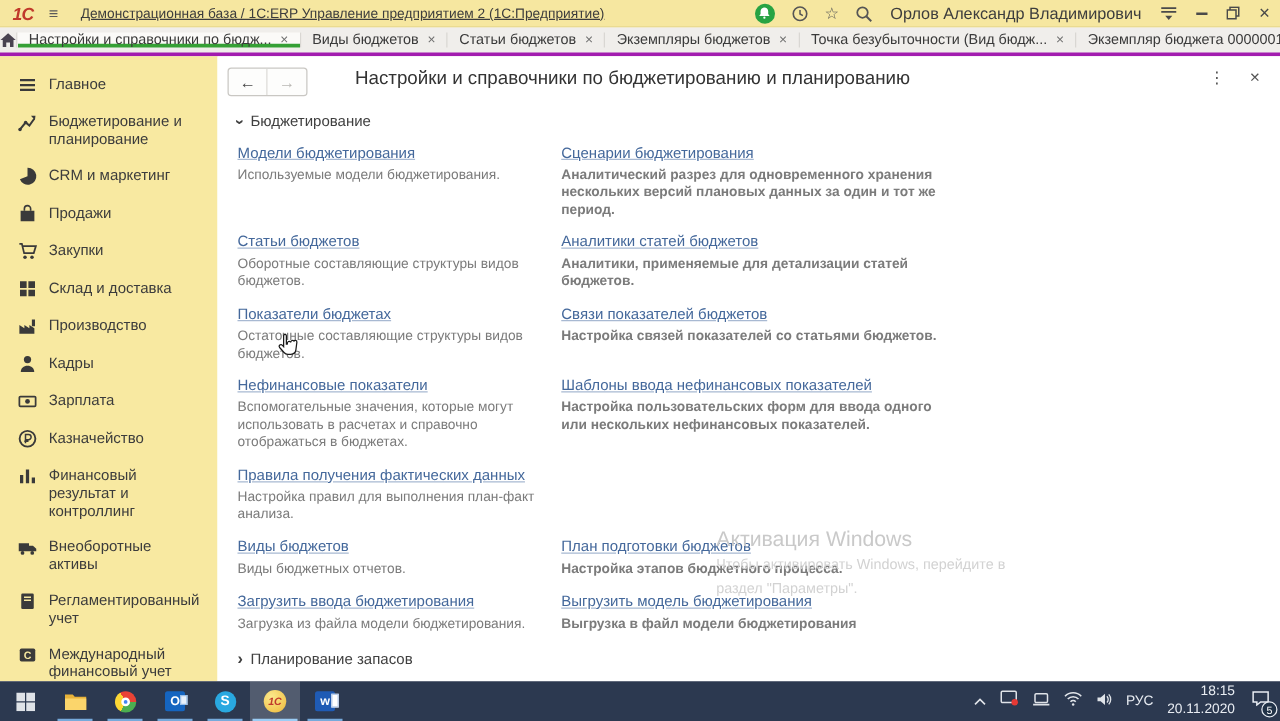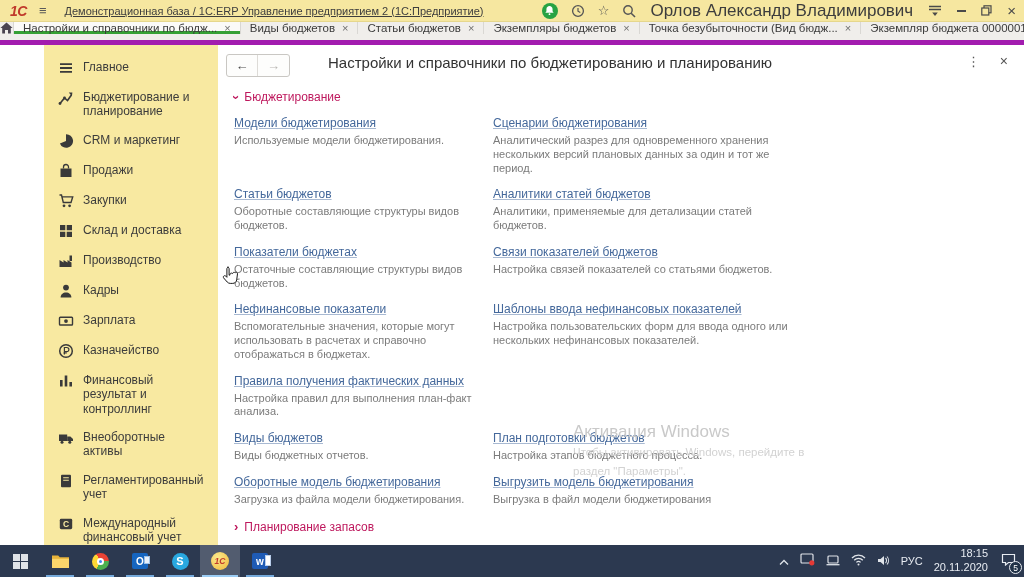--- a/index.html
+++ b/index.html
@@ -8,61 +8,61 @@
 
   
   .titlebar { height:22px; background:#f6e7a0; display:flex; align-items:center; padding:0 8px 0 10px; border-bottom:1px solid #e6d78c; }
   .logo { color:#c03a2b; font-weight:bold; font-style:italic; font-size:14px; letter-spacing:-0.5px; }
   .burger { color:#5a5a5a; font-size:13px; margin-left:12px; }
   .tb-title { margin-left:18px; font-size:11px; color:#3d3d3d; white-space:nowrap;text-decoration:underline; }
   .tb-spacer { flex:1; }
   .tb-ico { display:flex; align-items:center; justify-content:center; margin-left:13px; }
   .bellwrap { width:16px; height:16px; border-radius:50%; background:#27a343; display:flex; align-items:center; justify-content:center; }
   .star { font-size:13px; color:#555; line-height:1; }
-  .username { font-size:17px; color:#3d3d3d; margin-left:14px; white-space:nowrap; }
+  .username { font-size:13px; color:#3d3d3d; margin-left:14px; white-space:nowrap; }
   .winbtn { margin-left:15px; display:flex; align-items:center; justify-content:center; }
   .minbar { width:9px; height:2px; background:#4a4a4a; display:inline-block; }
   .closex { font-size:15px; color:#4a4a4a; line-height:1; }
 
   
-  .tabbar { height:23px; background:#f0eeeb; display:flex; align-items:flex-start; border-bottom:5px solid #a21caf; font-size:11.5px; }
+  .tabbar { height:23px; background:#f0eeeb; display:flex; align-items:center; border-bottom:3px solid #a21caf; font-size:11.5px; }
   .hometab { width:30px; display:flex; align-items:center; justify-content:center; border-right:1px solid #d9d7d3; }
   .tab { display:flex; align-items:center; padding:0 9px; border-right:1px solid #d9d7d3; color:#3a3a3a; white-space:nowrap; }
   .tab .x { margin-left:7px; color:#6f6f6f; font-size:11px; }
   .tab.active { background:#fbfaf8; box-shadow:inset 0 -3px 0 #35a035; }
 
   
-  .main { display:flex; height:500px;padding-left:44px; }
+  .main { display:flex; height:500px; }
 
   .sidebar { width:174px; background:#f8e9a1; padding-top:8px; flex-shrink:0; }
   .sb-item { display:flex; align-items:flex-start; gap:9px; padding:7px 6px 7px 13px; cursor:default; }
   .sb-ico { width:17px; display:flex; justify-content:center; flex-shrink:0; margin-top:0; }
   .sb-label { font-size:12px; color:#3c3c3c; line-height:1.2; max-width:122px; }
   .gear-glyph { font-size:15px; color:#3a3a3a; line-height:0.9; }
 
   .content { flex:1; position:relative; background:#fff; }
   .c-header { position:relative; height:42px; }
   .navbox { position:absolute; left:8px; top:9px; display:flex; border:1px solid #c9c7c3; border-radius:3px; overflow:hidden; background:#fdfdfc; }
   .navbtn { width:31px; height:21px; display:flex; align-items:center; justify-content:center; font-size:13px; }
   .nav-back { color:#4a4a4a; border-right:1px solid #dddbd7; }
   .nav-fwd { color:#b9b7b3; }
   .c-title { position:absolute; left:110px; top:9px; font-size:15px; color:#333; white-space:nowrap; }
   .kebab { position:absolute; right:44px; top:9px; color:#555; font-size:13px; }
   .c-close { position:absolute; right:16px; top:8px; color:#555; font-size:14px; }
 
   .c-body { padding-left:16px; }
-  .section-h { display:flex; align-items:center; gap:6px; color:#be185d; font-size:12px; margin:3px 0 9px 0; }
+  .section-h { display:flex; align-items:center; gap:6px; color:#404040; font-size:12px; margin:3px 0 9px 0; }
   .chev { display:inline-block; font-size:13px; line-height:1; font-weight:bold; }
   .chev.open { transform:rotate(90deg); }
   .links-grid { display:grid; grid-template-columns:259px auto; }
   .cell { margin-bottom:9px; padding-right:16px; }
   .lnk { font-size:12px; color:#44689b; text-decoration:underline; text-decoration-color:#a8b9d2; }
   .desc { font-size:11px; color:#7b7b7b; margin-top:3px; line-height:1.25; }
   .cell.l .desc { max-width:254px; }
-  .cell.r .desc { max-width:302px; }
+  .cell.r .desc { max-width:302px;font-weight:bold; }
   .section-h.bottom { margin-top:4px; }
 
   
   .watermark { position:absolute; left:573px; top:422px; }
   .wm-title { font-size:17px; color:#c9c9c9; }
   .wm-line { font-size:11.5px; color:#d2d2d2; margin-top:3px; line-height:1.35; }
 
   
   .cursor { position:absolute; left:222px; top:266px; z-index:60; pointer-events:none; }
 
@@ -369,21 +369,21 @@
         <div class="cell l">
           <a class="lnk">Виды бюджетов</a>
           <div class="desc">Виды бюджетных отчетов.</div>
         </div>
         <div class="cell r">
           <a class="lnk">План подготовки бюджетов</a>
           <div class="desc">Настройка этапов бюджетного процесса.</div>
         </div>
 
         <div class="cell l">
-          <a class="lnk">Оборотные модель бюджетирования</a>
+          <a class="lnk">Загрузить ввода бюджетирования</a>
           <div class="desc">Загрузка из файла модели бюджетирования.</div>
         </div>
         <div class="cell r">
           <a class="lnk">Выгрузить модель бюджетирования</a>
           <div class="desc">Выгрузка в файл модели бюджетирования</div>
         </div>
 
       </div>
 
       <div class="section-h bottom">

